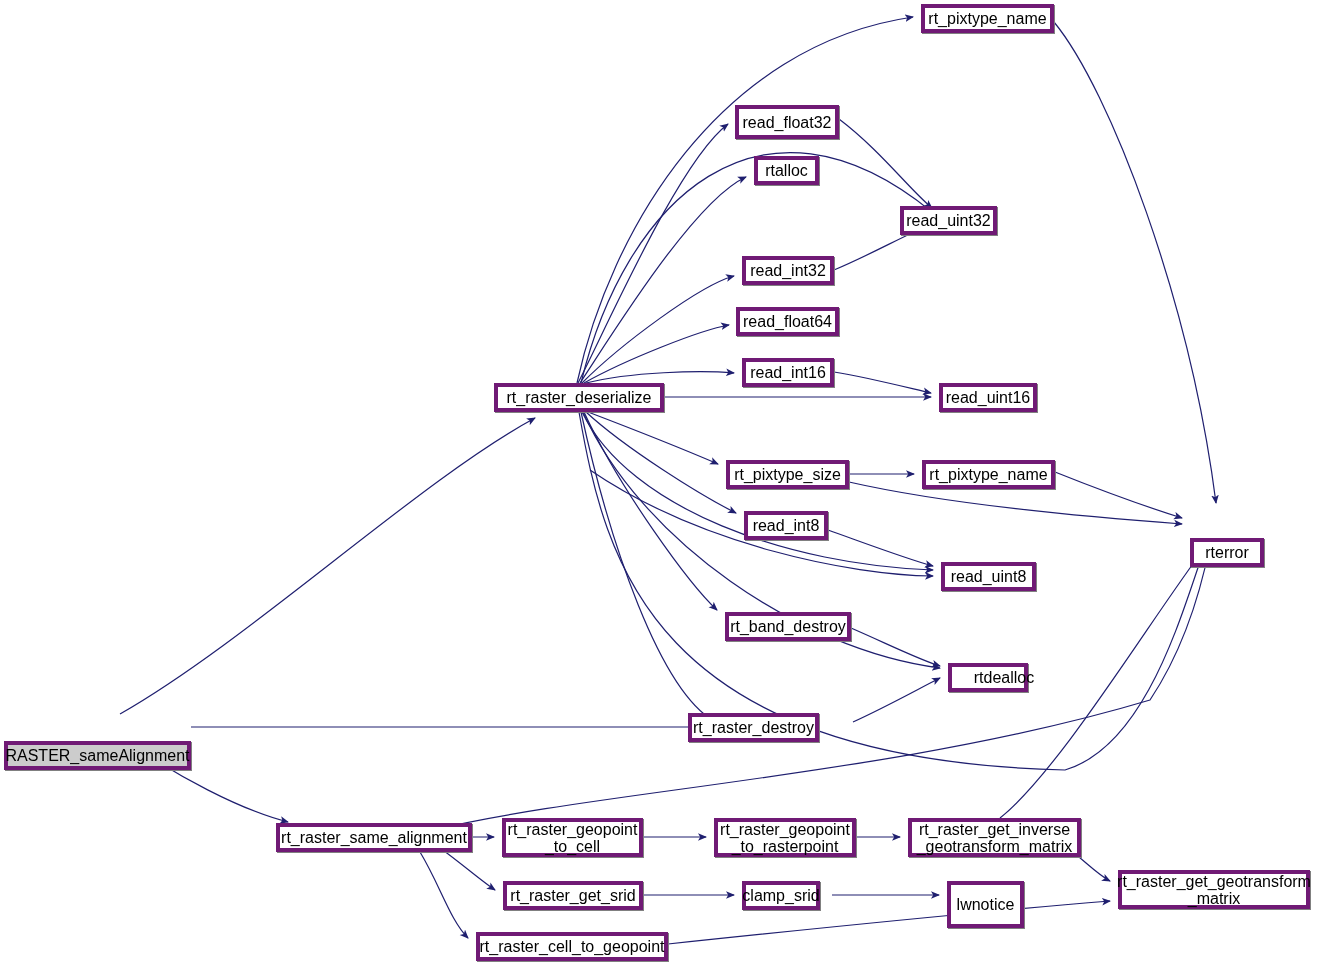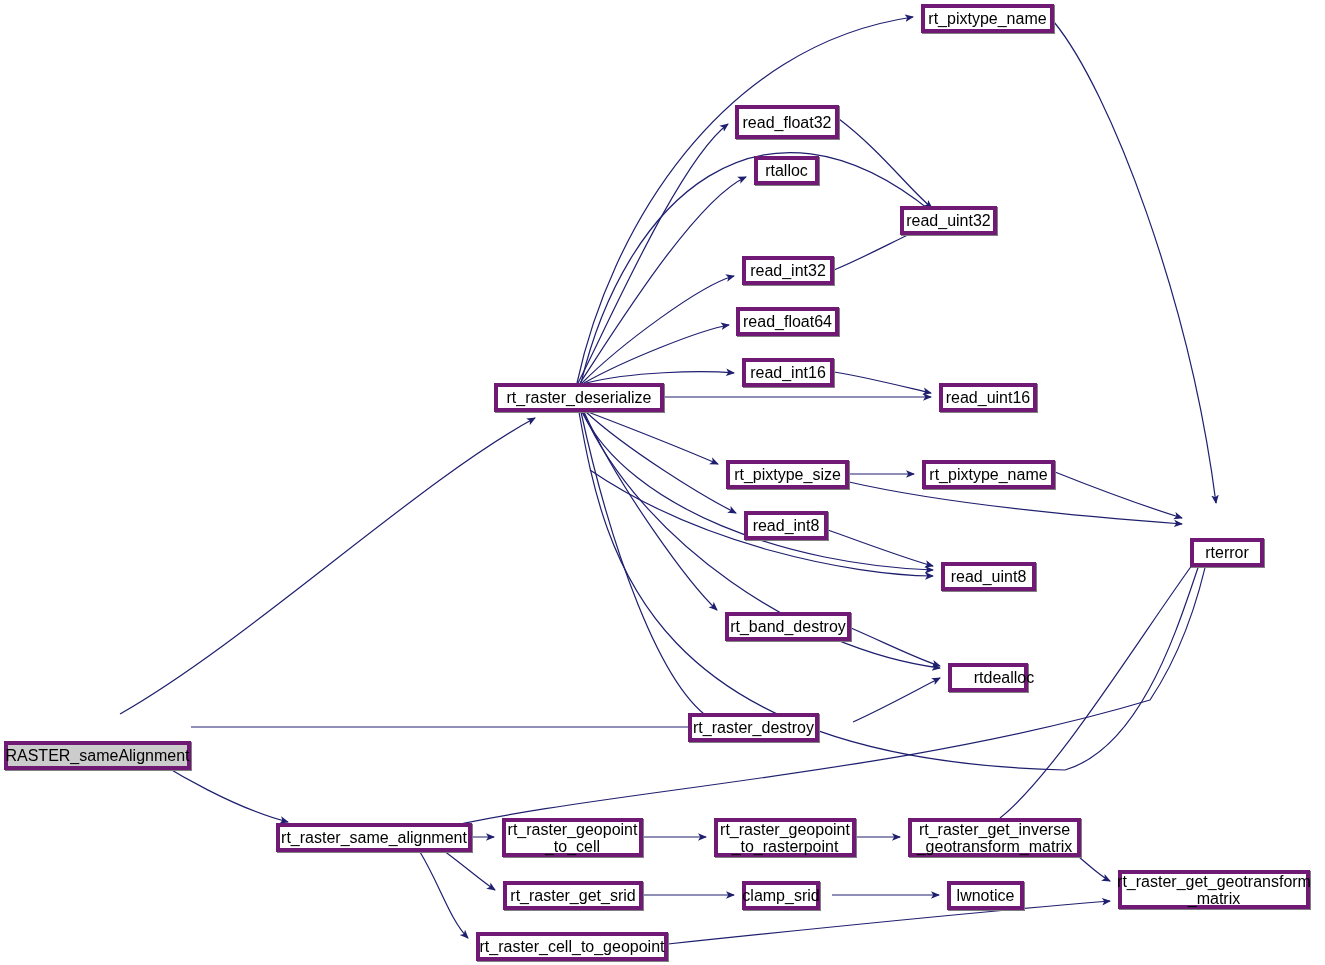--- a/index.html
+++ b/index.html
@@ -103,16 +103,16 @@
       <div class="node" style="left: 502px; top: 818px; width: 141px; height: 39px;"><span class="lbl">rt_raster_geopoint
 _to_cell</span></div>
       <div class="node" style="left: 714px; top: 818px; width: 142px; height: 39px;"><span class="lbl">rt_raster_geopoint
 _to_rasterpoint</span></div>
       <div class="node" style="left: 908px; top: 818px; width: 173px; height: 39px;"><span class="lbl">rt_raster_get_inverse
 _geotransform_matrix</span></div>
       <div class="node" style="left: 1118px; top: 870px; width: 192px; height: 39px;"><span class="lbl">rt_raster_get_geotransform
 _matrix</span></div>
       <div class="node" style="left: 503px; top: 881px; width: 140px; height: 29px;"><span class="lbl">rt_raster_get_srid</span></div>
       <div class="node" style="left: 742px; top: 881px; width: 78px; height: 29px;"><span class="lbl">clamp_srid</span></div>
-      <div class="node" style="left: 947px; top: 881px; width: 77px; height: 29px; align-items: center;"><span class="lbl">lwnotice</span></div>
+      <div class="node" style="left: 947px; top: 881px; width: 77px; height: 47px; align-items: center;"><span class="lbl">lwnotice</span></div>
       <div class="node" style="left: 476px; top: 932px; width: 192px; height: 29px;"><span class="lbl">rt_raster_cell_to_geopoint</span></div>
     </div>
 </div>
 
 </body></html>

